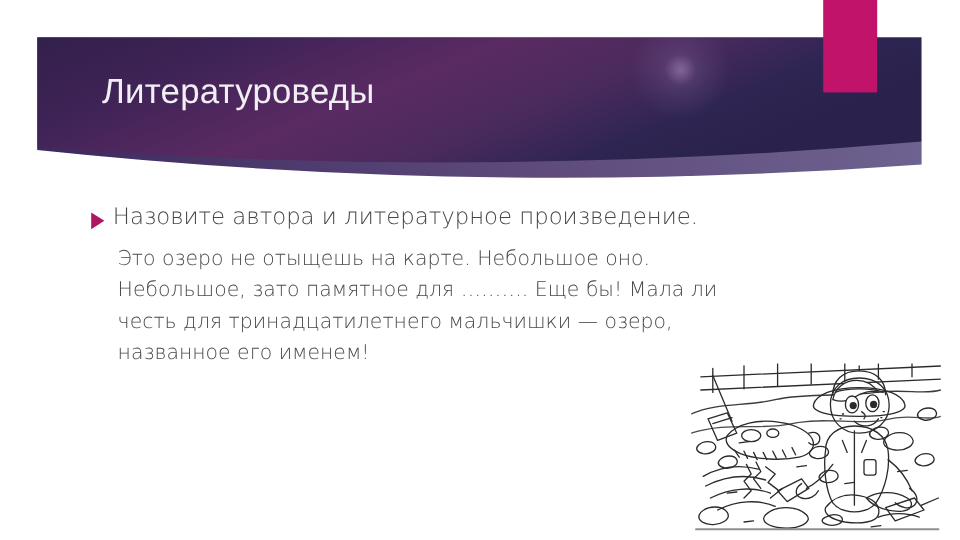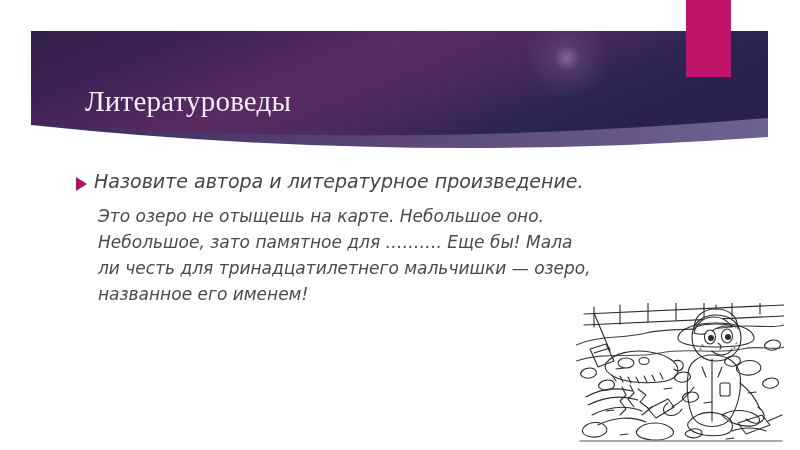--- a/index.html
+++ b/index.html
@@ -29,37 +29,36 @@
 
   .accent-bar{
     position:absolute;
     left:686px;top:0;
     width:45px;height:77px;
     background:#c2136b;
   }
 
   .slide-title{
     position:absolute;
-    left:85px;top:84px;
+    left:85px;top:60px;
     width:560px;
     color:#f2eef5;
-    font-family:Liberation Serif, serif;
+    font-family:Liberation Sans, sans-serif;
     font-weight:300;
     font-size:29px;
     line-height:34px;
     letter-spacing:0.2px;
     white-space:nowrap;
   }
 
   
   .content{
     position:absolute;
     left:76px;top:168px;
     width:560px;
-    font-style:italic;
   }
   .bullet-line{
     display:flex;
     align-items:flex-start;
     gap:7px;
     margin-bottom:9px;
   }
   .bullet-marker{
     flex:0 0 auto;
     width:0;height:0;

